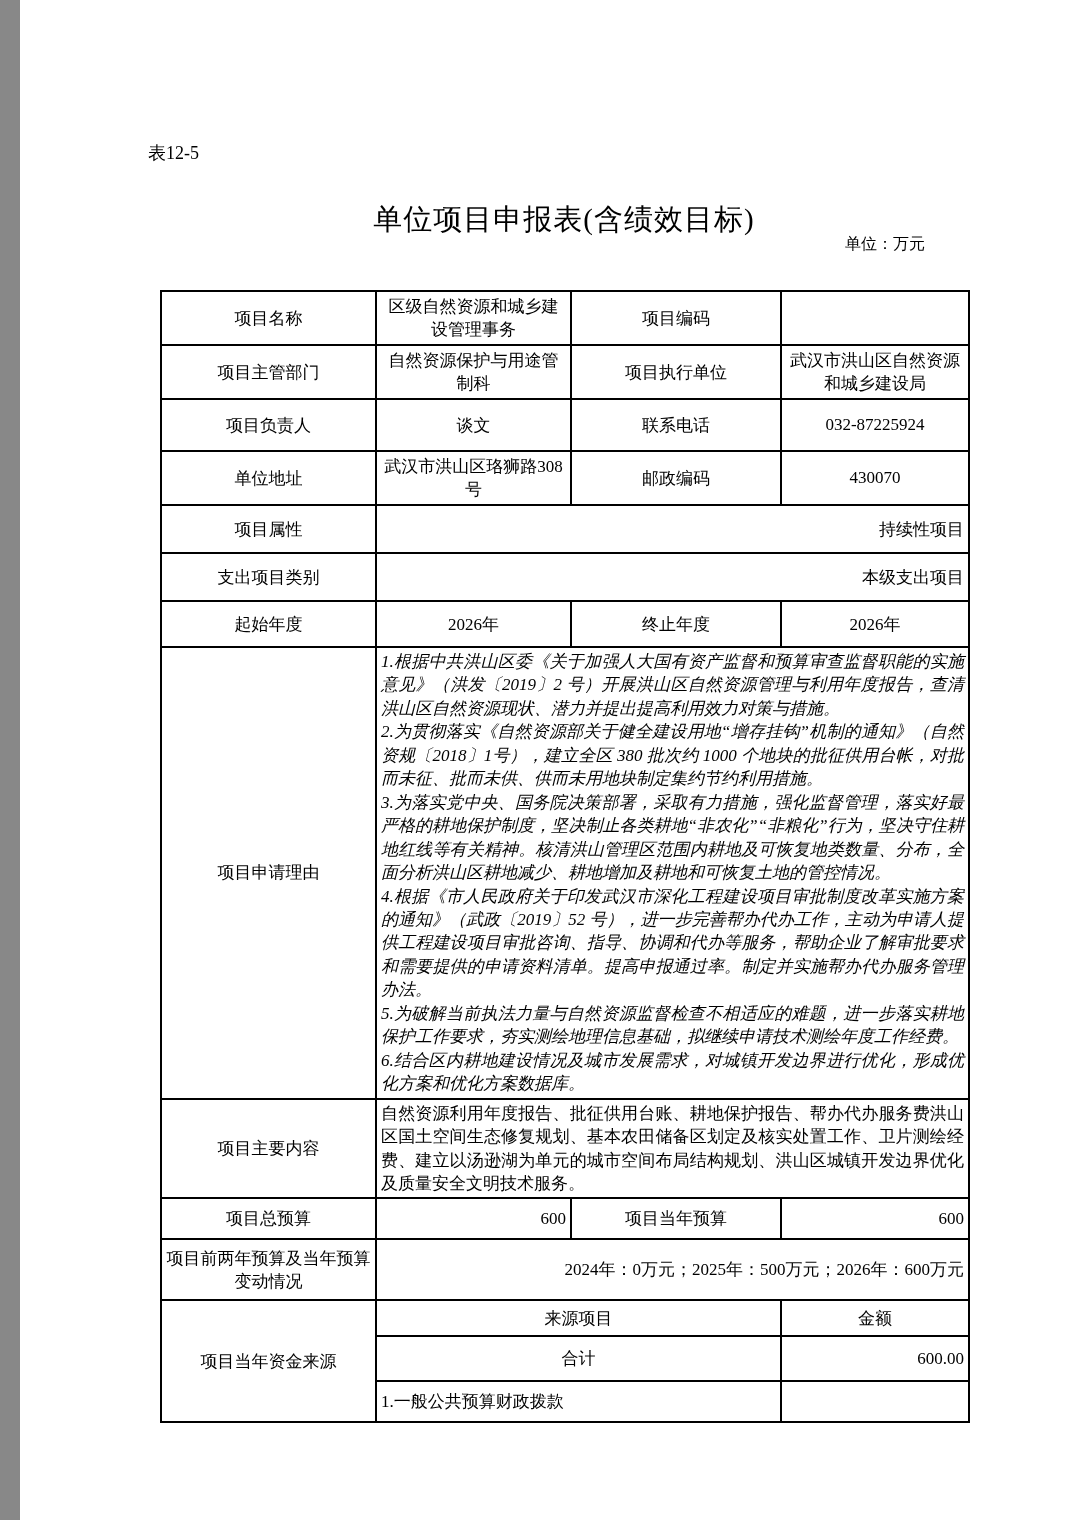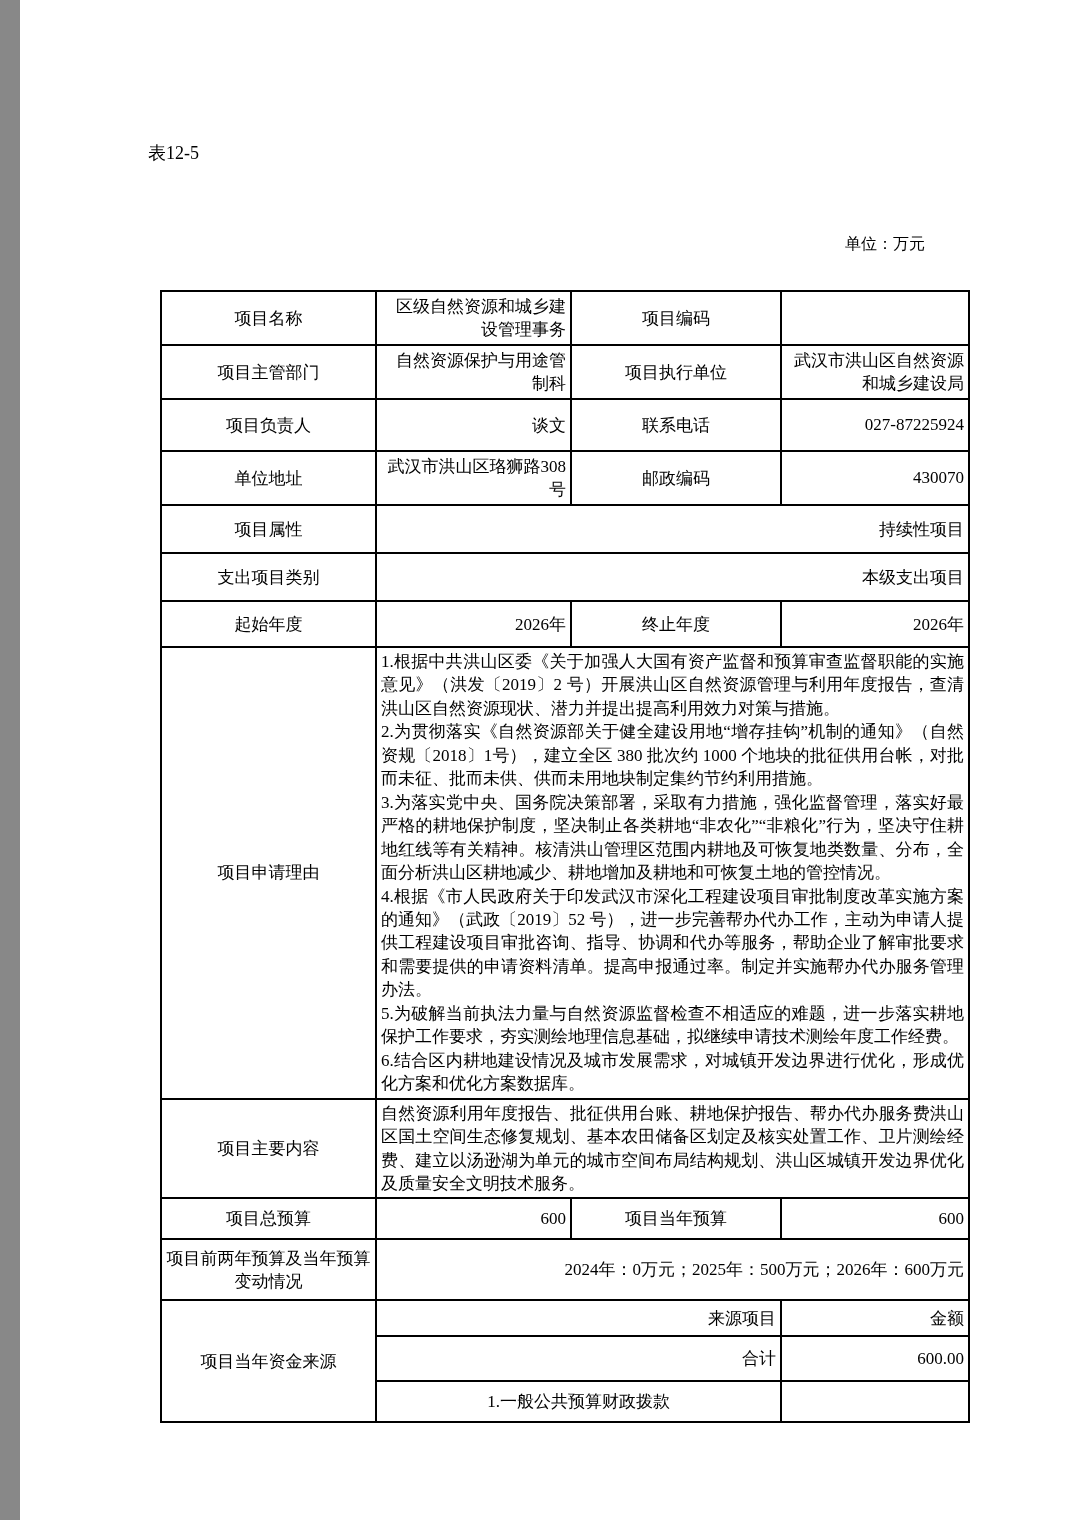--- a/index.html
+++ b/index.html
@@ -34,48 +34,49 @@
     border:2px solid #000;
     padding:2px 4px;
     vertical-align:middle;
     overflow:hidden;
   }
   col.c1{width:215px}
   col.c2{width:195px}
   col.c3{width:210px}
   col.c4{width:188px}
   .lbl{text-align:center;font-family:Liberation Serif, serif;}
-  .val-c{text-align:right;}
+  .val-c{text-align:center;}
   .val-l{text-align:right;padding-left:20px;}
-  .val-l2{text-align:center;padding-left:8px;}
+  .val-l2{text-align:left;padding-left:8px;}
   .val-r{text-align:right;padding-right:6px;}
   .reason{
     text-align:justify;
     padding:4px 7px;
     line-height:1.38;
     vertical-align:top;
   }
-  .reason p{margin:0;}
+  .reason p{margin:0;font-style:italic;}
   tr.h52 td{height:48px}
   tr.h50 td{height:46px}
   tr.h46 td{height:42px}
   tr.h44 td{height:40px}
   tr.h94 td{height:90px}
   tr.h39 td{height:35px}
   tr.h59 td{height:55px}
   tr.h34 td{height:30px}
   tr.h43 td{height:39px}
   tr.hreason td{height:404px}
 </style>
 </head>
 <body>
 
 <div class="page">
 
   <div class="table-no">表12-5</div>
+  <div class="doc-title">单位项目申报表(含绩效目标)</div>
   <div class="unit-note">单位：万元</div>
 
   <table class="form">
     <colgroup>
         <col class="c1">
         <col class="c2">
         <col class="c3">
         <col class="c4">
       </colgroup>
 
@@ -91,21 +92,21 @@
       <td class="lbl">项目主管部门</td>
       <td class="val-c">自然资源保护与用途管制科</td>
       <td class="lbl">项目执行单位</td>
       <td class="val-c">武汉市洪山区自然资源和城乡建设局</td>
     </tr>
 
     <tr class="h50">
       <td class="lbl">项目负责人</td>
       <td class="val-c">谈文</td>
       <td class="lbl">联系电话</td>
-      <td class="val-c">027-87225924</td>
+      <td class="val-c">032-87225924</td>
     </tr>
 
     <tr class="h52">
       <td class="lbl">单位地址</td>
       <td class="val-c">武汉市洪山区珞狮路308号</td>
       <td class="lbl">邮政编码</td>
       <td class="val-c">430070</td>
     </tr>
 
     <tr class="h46">

